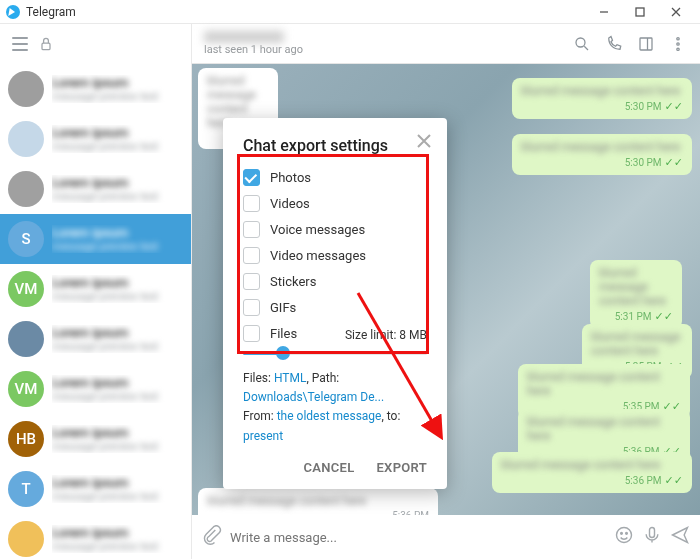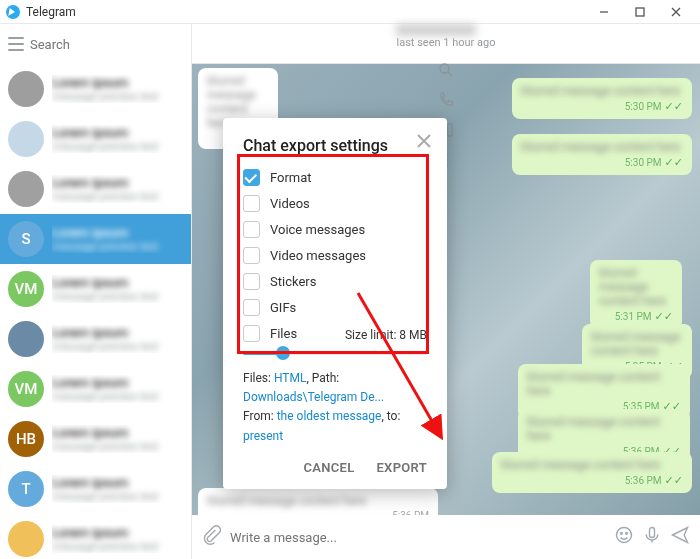--- a/index.html
+++ b/index.html
@@ -28,21 +28,21 @@
 .chat-item.active{background:#419fd9;color:#fff;}
 .avatar{width:36px;height:36px;border-radius:50%;background:#bdbdbd;flex:none;display:flex;align-items:center;justify-content:center;color:#fff;font-size:15px;font-weight:500;}
 .chat-text{flex:1;overflow:hidden;}
 .chat-name{font-size:13px;font-weight:500;color:#222;filter:blur(3px);white-space:nowrap;}
 .chat-item.active .chat-name{color:#fff;}
 .chat-sub{font-size:11px;color:#95999c;filter:blur(3px);white-space:nowrap;}
 .chat-item.active .chat-sub{color:#e4f0fb;}
 
 
 .chatarea{flex:1;display:flex;flex-direction:column;position:relative; background:linear-gradient(135deg,#9fb4bf 0%,#8aa4af 35%,#b9cad0 60%,#7e9aa4 100%);}
-.chat-header{height:40px;background:#fff;border-bottom:1px solid #e5e5e5;display:flex;align-items:center;padding:0 12px;gap:12px;flex-direction:column;}
+.chat-header{height:40px;background:#fff;border-bottom:1px solid #e5e5e5;display:flex;align-items:center;padding:0 12px;gap:12px;}
 .chat-header .title-area{flex:1;}
 .ch-name{font-size:13px;font-weight:500;color:#222;filter:blur(4px);width:80px;height:12px;background:#cfcfcf;border-radius:2px;}
 .ch-sub{font-size:11px;color:#95999c;}
 .hicon{width:20px;height:20px;display:flex;align-items:center;justify-content:center;}
 .hicon svg{width:18px;height:18px;stroke:#8b9399;fill:none;stroke-width:1.7;}
 
 .msgs{flex:1;position:relative;padding:6px 12px;overflow:hidden;}
 .bubble{position:absolute;background:#dff7c6;border-radius:8px;padding:6px 9px;font-size:12px;color:#555;min-width:50px;}
 .bubble.in{background:#fff;}
 .bubble .txt{filter:blur(3px);color:#888;}
@@ -104,21 +104,20 @@
 
 <div class="app">
 
   <div class="sidebar">
     <div class="sb-top">
       <div class="hamburger">
           <span></span>
           <span></span>
           <span></span>
         </div>
-      <input class="search" placeholder="Search" style="">
       <span class="lock"><svg viewBox="0 0 20 20">
             <rect x="5" y="9" width="10" height="8" rx="1.5"></rect>
             <path d="M7 9V6a3 3 0 016 0v3"></path>
           </svg></span>
     </div>
     <div class="chatlist" id="chatlist">
         <div class="chat-item">
           <div class="avatar" style="background:#9e9e9e"></div>
    <div class="chat-text">
             <div class="chat-name">Lorem ipsum</div>
@@ -285,21 +284,21 @@
 </div>
 
 <div class="modal">
   <div class="modal-title">Chat export settings</div>
   <span class="modal-close"><svg viewBox="0 0 18 18">
         <path d="M3 3l12 12M15 3L3 15"></path>
       </svg></span>
   <div class="opts" id="opts">
       <div class="opt">
         <span class="cb checked"></span>
-   <span>Format</span>
+   <span>Photos</span>
       </div>
       <div class="opt">
         <span class="cb "></span>
    <span>Videos</span>
       </div>
       <div class="opt">
         <span class="cb "></span>
    <span>Voice messages</span>
       </div>
       <div class="opt">

